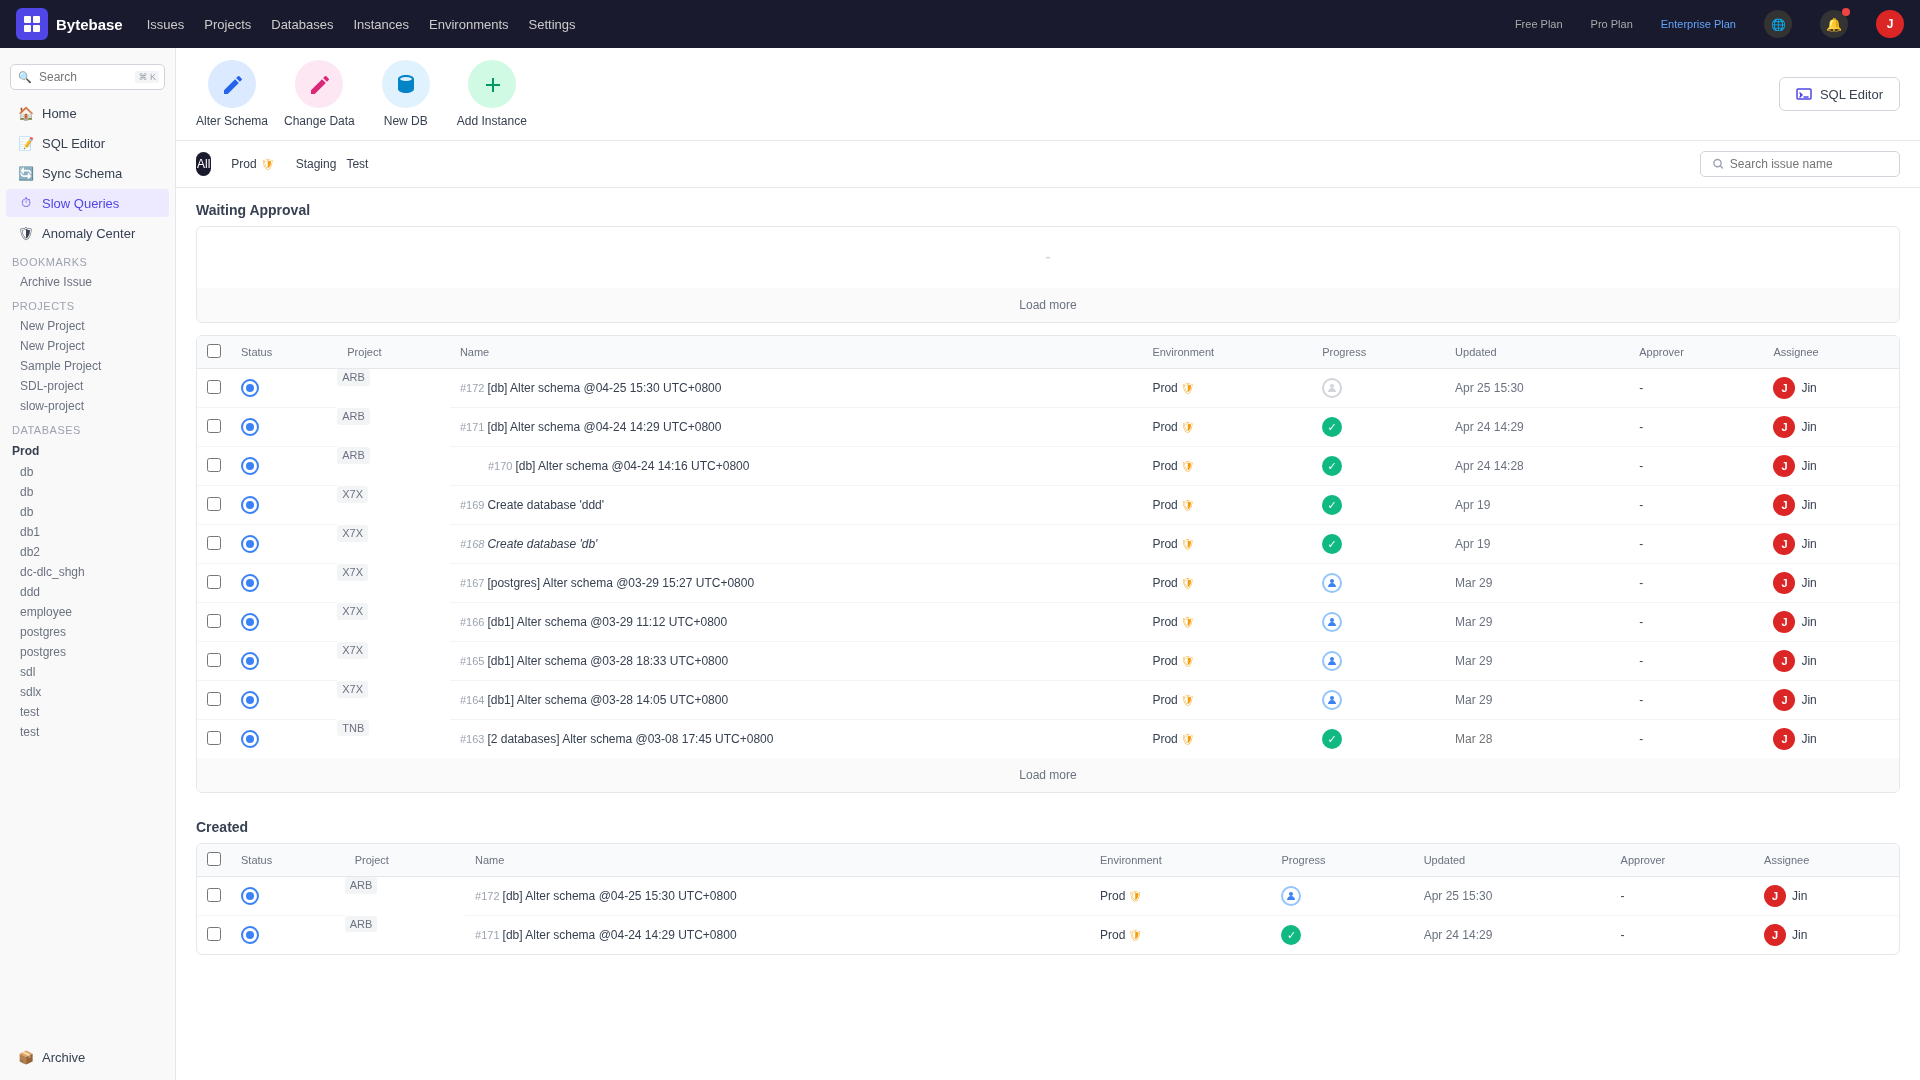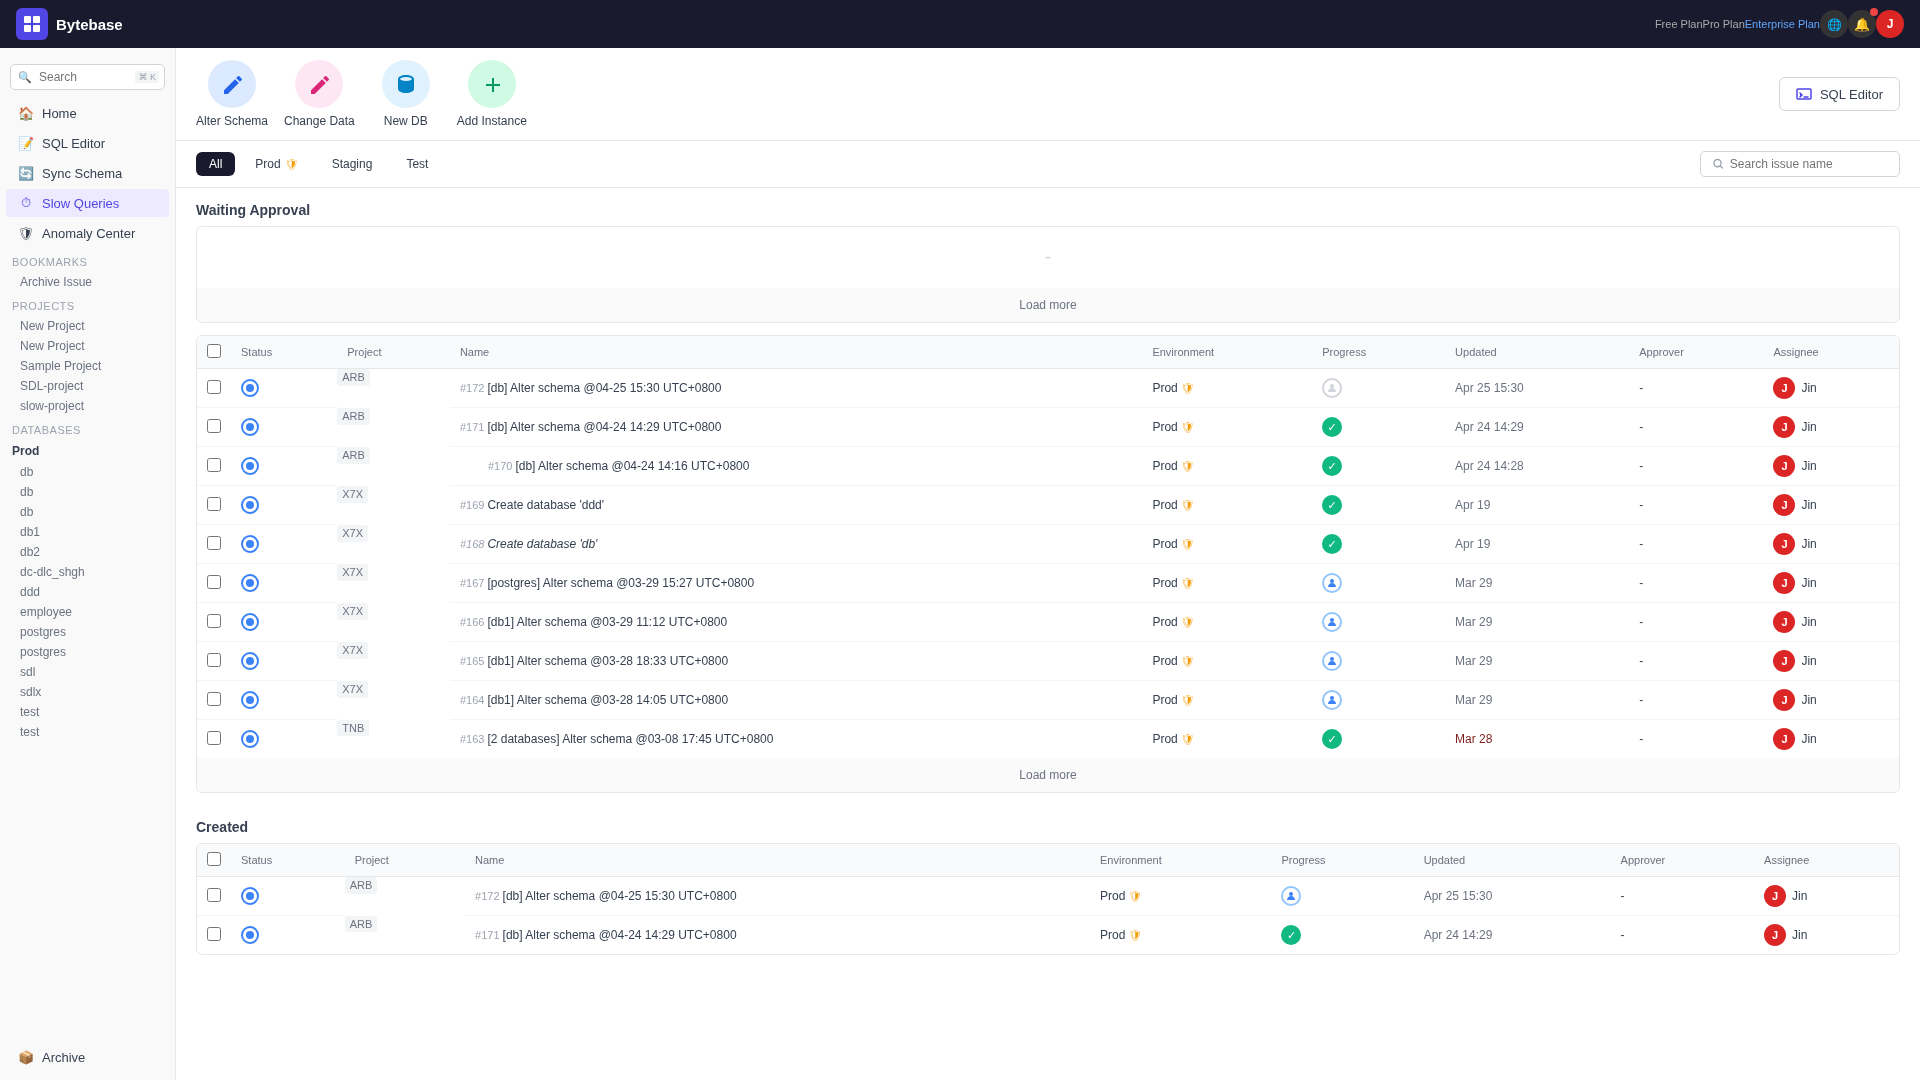--- a/index.html
+++ b/index.html
@@ -4,21 +4,21 @@
   <style>
     * { box-sizing: border-box; margin: 0; padding: 0; }
     body { font-family: -apple-system, BlinkMacSystemFont, 'Segoe UI', sans-serif; font-size: 13px; background: #f5f5f5; color: #333; display: flex; flex-direction: column; height: 1080px; overflow: hidden; }
 
     
     .topnav { height: 48px; background: #1a1a2e; display: flex; align-items: center; padding: 0 16px; gap: 24px; flex-shrink: 0; }
     .topnav-logo { display: flex; align-items: center; gap: 8px; color: white; font-weight: 600; font-size: 15px; }
     .logo-icon { width: 32px; height: 32px; background: #4f46e5; border-radius: 6px; display: flex; align-items: center; justify-content: center; color: white; font-weight: bold; font-size: 12px; }
     .topnav-links { display: flex; gap: 20px; flex: 1; }
     .topnav-link { color: #ccc; text-decoration: none; font-size: 13px; cursor: pointer; }
-    .topnav-right { display: flex; align-items: center; gap: 0; margin-left: auto; }
+    .topnav-right { display: flex; align-items: center; gap: 28px; margin-left: auto; }
     .plan-label { font-size: 11px; color: #aaa; }
     .plan-enterprise { font-size: 11px; color: #60a5fa; cursor: pointer; }
     .nav-icon { width: 28px; height: 28px; border-radius: 50%; background: #333; display: flex; align-items: center; justify-content: center; color: #ccc; font-size: 13px; cursor: pointer; position: relative; }
     .nav-avatar { width: 28px; height: 28px; border-radius: 50%; background: #dc2626; display: flex; align-items: center; justify-content: center; color: white; font-size: 12px; font-weight: 600; cursor: pointer; }
     .badge { position: absolute; top: -2px; right: -2px; width: 8px; height: 8px; background: #ef4444; border-radius: 50%; }
 
     
     .layout { display: flex; flex: 1; overflow: hidden; }
 
     
@@ -45,21 +45,21 @@
     .icon-alter { background: #dbeafe; color: #2563eb; }
     .icon-change { background: #fce7f3; color: #db2777; }
     .icon-newdb { background: #e0f2fe; color: #0284c7; }
     .icon-add { background: #d1fae5; color: #059669; }
 
     
     .sql-editor-btn { margin-left: auto; display: flex; align-items: center; gap: 8px; padding: 8px 16px; border: 1px solid #d1d5db; border-radius: 6px; cursor: pointer; font-size: 13px; color: #374151; background: white; }
 
     
     .filter-bar { display: flex; align-items: center; gap: 8px; padding: 10px 20px; border-bottom: 1px solid #e5e7eb; }
-    .filter-btn { padding: 4px 12px; border-radius: 6px; font-size: 12px; cursor: pointer; border: 1px solid transparent; }
+    .filter-btn { padding: 4px 0; border-radius: 12px; font-size: 12px; cursor: pointer; border: 1px solid transparent; }
     .filter-btn.active { background: #1a1a2e; color: white; }
     .filter-btn:not(.active) { color: #374151; background: transparent; }
     .filter-btn-prod { display: flex; align-items: center; gap: 4px; padding: 4px 12px; border-radius: 20px; font-size: 12px; cursor: pointer; color: #374151; }
     .shield-icon { color: #f59e0b; font-size: 11px; }
     .search-issue { margin-left: auto; display: flex; align-items: center; gap: 6px; padding: 5px 12px; border: 1px solid #d1d5db; border-radius: 5px; font-size: 12px; color: #9ca3af; background: white; min-width: 200px; }
 
     
     .content { padding: 0 20px; }
     .section-title { font-size: 14px; font-weight: 600; color: #374151; padding: 14px 0 8px; }
 
@@ -90,20 +90,28 @@
     <div class="logo-icon">
       <svg width="20" height="20" viewBox="0 0 20 20" fill="white">
           <rect x="2" y="2" width="7" height="7" rx="1"></rect>
           <rect x="11" y="2" width="7" height="7" rx="1"></rect>
           <rect x="2" y="11" width="7" height="7" rx="1"></rect>
           <rect x="11" y="11" width="7" height="7" rx="1"></rect>
         </svg>
     </div>
     <span>Bytebase</span>
   </div>
+  <div class="topnav-links">
+    <span class="topnav-link">Issues</span>
+    <span class="topnav-link">Projects</span>
+    <span class="topnav-link">Databases</span>
+    <span class="topnav-link">Instances</span>
+    <span class="topnav-link">Environments</span>
+    <span class="topnav-link">Settings</span>
+  </div>
   <div class="topnav-right">
     <span class="plan-label">Free Plan</span>
     <span class="plan-label">Pro Plan</span>
     <span class="plan-enterprise">Enterprise Plan</span>
     <div class="nav-icon">
       <svg width="14" height="14" viewBox="0 0 14 14" fill="currentColor">
           <text x="0" y="12" font-size="12">🌐</text>
         </svg>
     </div>
     <div class="nav-icon">
@@ -564,21 +572,21 @@
       </td>
       <td>
         <div class="env-badge">
           <span>Prod</span>
           <span class="shield-icon">🛡</span>
         </div>
       </td>
       <td>
                   <div class="progress-check">✓</div>
                 </td>
-      <td style="color:#7f1d1d;">Mar 28</td>
+      <td style="color:#737373;">Mar 28</td>
       <td class="dash">-</td>
       <td>
         <div style="display:flex;align-items:center;gap:6px;">
           <div class="assignee-avatar">J</div>
           <span>Jin</span>
         </div>
       </td>
     </tr>
             </tbody>
         </table>

